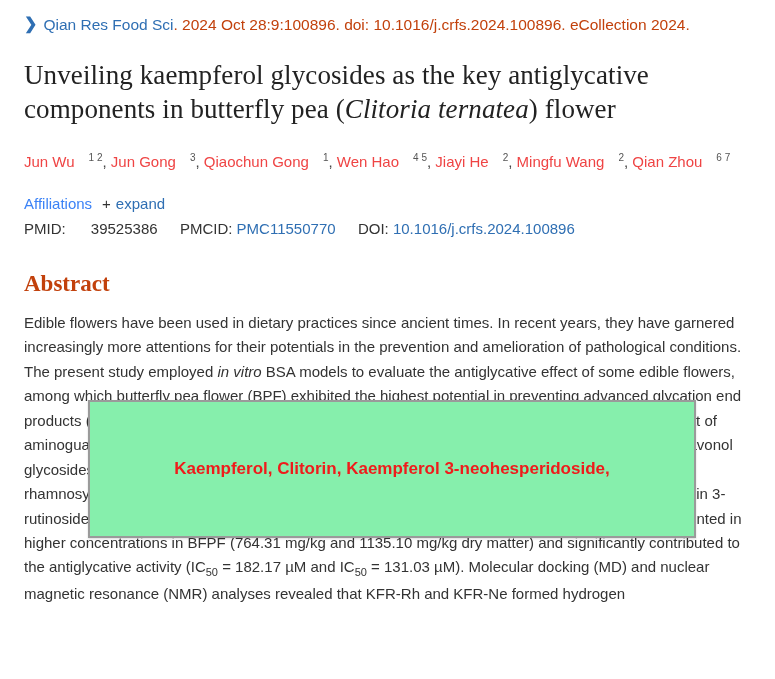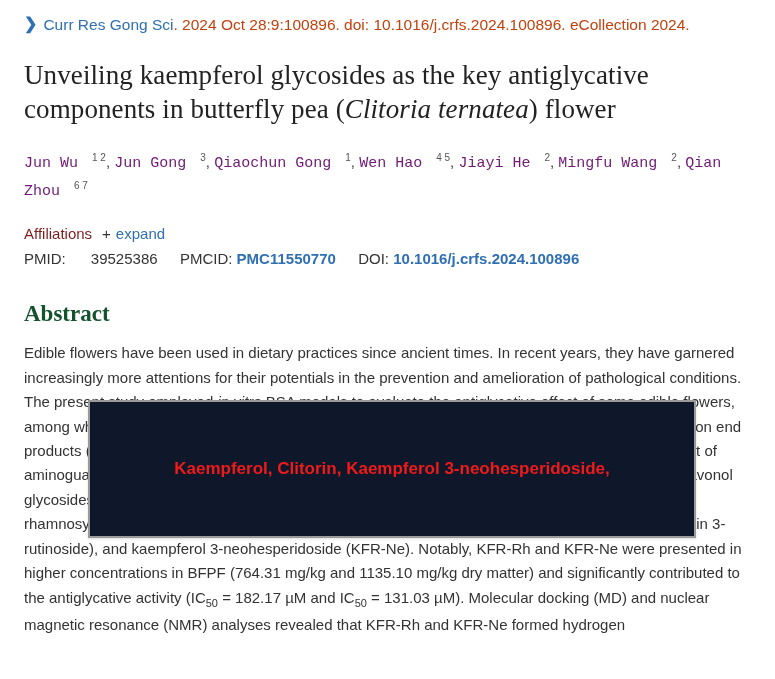--- a/index.html
+++ b/index.html
@@ -61,45 +61,44 @@
   }
 
   
   .authors {
     margin-top: 22px;
     font-size: 15px;
     line-height: 1.75;
     color: #2f6fb3;
   }
   .author {
-    color: #701a75;
+    color: #ef4444;
     text-decoration: none;
     cursor: pointer;
-    font-family: Liberation Mono, monospace;
   }
   .sup {
     font-size: 10px;
     vertical-align: super;
     color: #555555;
     margin-left: 14px;
   }
   .sep {
     color: #444444;
   }
 
   
   .affil-row {
     margin-top: 20px;
     font-size: 15px;
     color: #333333;
     display: flex;
     align-items: center;
   }
   .affil-label {
-    color: #7f1d1d;
+    color: #3b82f6;
   }
   .expand-btn {
     color: #2f6fb3;
     margin-left: 10px;
     cursor: pointer;
     display: inline-flex;
     align-items: center;
   }
   .plus-icon {
     color: #333333;
@@ -108,49 +107,49 @@
   }
 
   
   .ids-row {
     margin-top: 8px;
     font-size: 15px;
     color: #333333;
   }
   .ids-row .lbl { color: #333333; }
   .ids-row .val-plain { color: #333333; margin-left: 21px; }
-  .ids-row a { color: #2f6fb3; text-decoration: none; font-weight: bold; }
+  .ids-row a { color: #2f6fb3; text-decoration: none; }
   .ids-gap { display: inline-block; width: 14px; }
 
   
   .abstract-heading {
     font-family: "Liberation Serif", serif;
     font-size: 23px;
-    color: #14532d;
+    color: #c2410c;
     font-weight: bold;
     margin: 34px 0 0 0;
   }
   .abstract-body {
     margin-top: 14px;
     font-size: 15px;
     line-height: 1.63;
     color: #333333;
     text-align: left;
   }
   .abstract-body .ital { font-style: italic; }
   .sub { font-size: 11px; vertical-align: sub; text-align: center; }
 
   
   .overlay-note {
     position: absolute;
     left: 88px;
     top: 400px;
     width: 608px;
     height: 138px;
-    background: #0f172a;
+    background: #86efac;
     border: 2px solid #9a9a9a;
     box-sizing: border-box;
     display: flex;
     align-items: center;
     justify-content: center;
     box-shadow: 0 1px 2px rgba(0,0,0,0.15);
   }
   .overlay-text {
     color: #ef1b1b;
     font-weight: bold;
@@ -161,21 +160,21 @@
   }
 </style>
 </head>
 <body>
 
 <div class="page">
 
   <div class="citation-line">
     <span class="chevron">❯</span>
     <span>
-      <a class="journal-name" href="#">Curr Res Gong Sci</a><span class="citation-rest">. 2024 Oct 28:9:100896. doi: 10.1016/j.crfs.2024.100896. eCollection 2024.</span>
+      <a class="journal-name" href="#">Qian Res Food Sci</a><span class="citation-rest">. 2024 Oct 28:9:100896. doi: 10.1016/j.crfs.2024.100896. eCollection 2024.</span>
     </span>
   </div>
 
   <h1 class="article-title"><span>Unveiling kaempferol glycosides as the key antiglycative components in butterfly pea (</span><span class="ital">Clitoria ternatea</span><span>) flower</span></h1>
 
   <div class="authors">
     <span><a class="author" href="#">Jun Wu</a><span class="sup">1 2</span><span class="sep">,</span></span>
     <span><a class="author" href="#">Jun Gong</a><span class="sup">3</span><span class="sep">,</span></span>
     <span><a class="author" href="#">Qiaochun Gong</a><span class="sup">1</span><span class="sep">,</span></span>
     <span><a class="author" href="#">Wen Hao</a><span class="sup">4 5</span><span class="sep">,</span></span>

